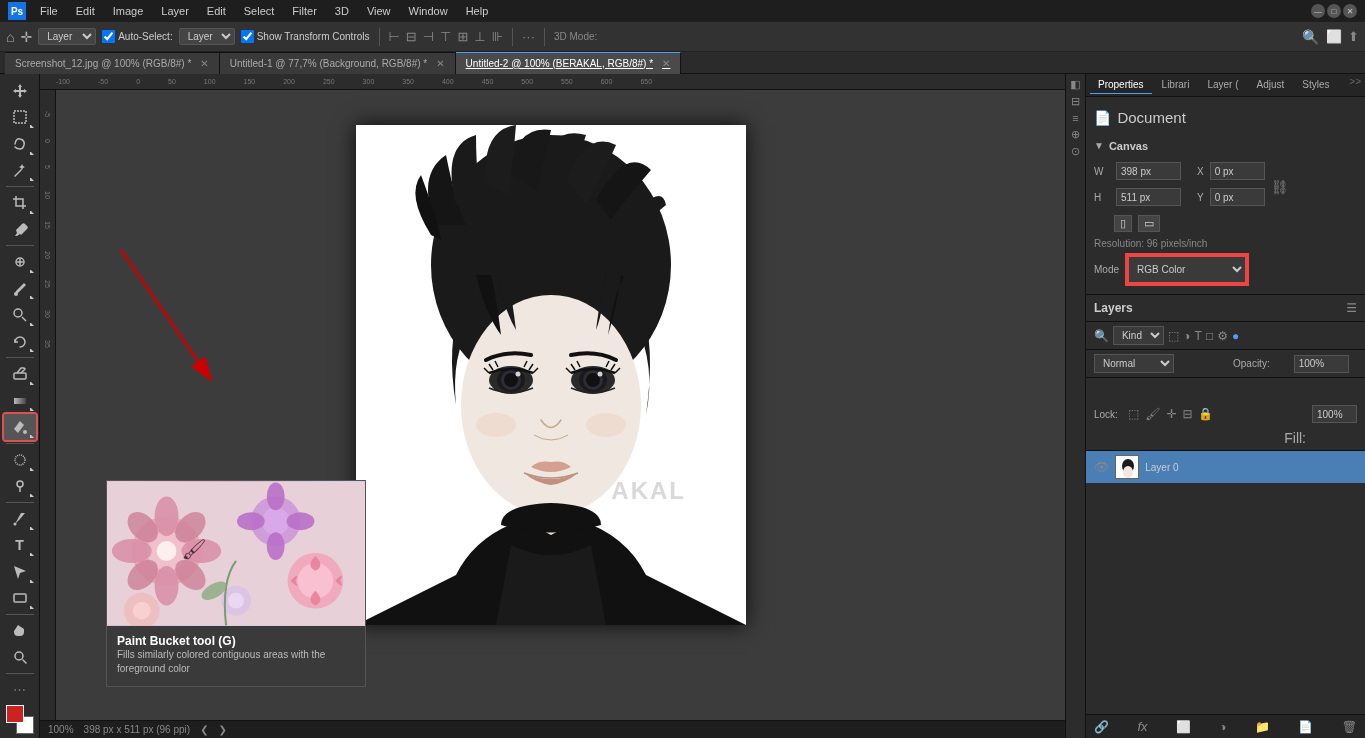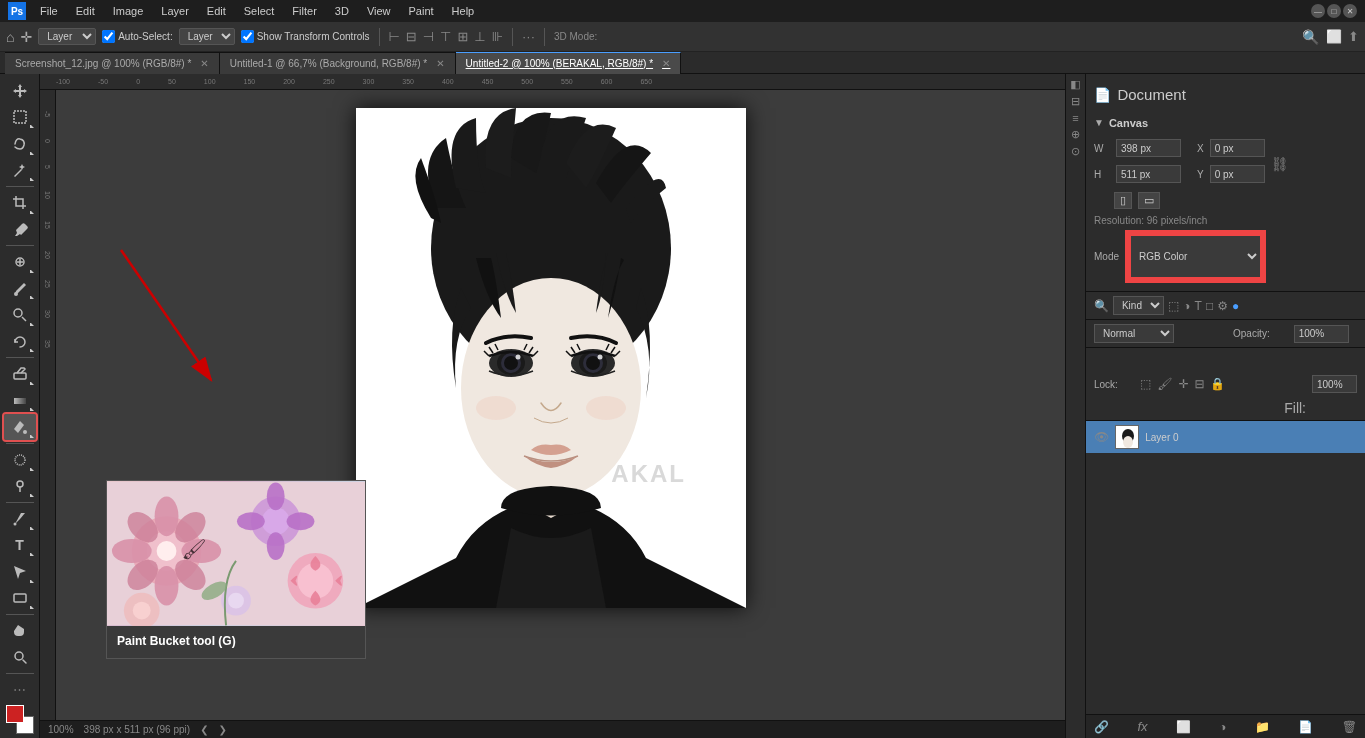--- a/index.html
+++ b/index.html
@@ -81,21 +81,21 @@
     #ruler-v {
       width: 16px; background: #2c2c2c; border-right: 1px solid #111;
       font-size: 8px; color: #888;
       display: flex; flex-direction: column; align-items: center;
     }
     #canvas-container {
       flex: 1; background: #3c3c3c; position: relative; overflow: hidden;
       display: flex; align-items: flex-start; justify-content: flex-start;
     }
     #canvas-img {
-      position: absolute; top: 18px; left: 300px;
+      position: absolute; top: 35px; left: 300px;
       width: 390px; height: 500px;
       background: #fff;
       box-shadow: 0 0 20px rgba(0,0,0,0.8);
       overflow: hidden; display: flex; align-items: center; justify-content: center;
     }
 
     
     #tooltip-popup {
       position: absolute; top: 390px; left: 50px;
       width: 260px; background: #3a3a3a; border: 1px solid #555;
@@ -132,35 +132,35 @@
     .prop-input { width: 65px; height: 18px; background: #3a3a3a; border: 1px solid #555; color: #ccc; font-size: 10px; padding: 0 4px; }
     .prop-input-sm { width: 55px; height: 18px; background: #3a3a3a; border: 1px solid #555; color: #ccc; font-size: 10px; padding: 0 4px; }
     .prop-label2 { font-size: 10px; color: #aaa; margin-left: 10px; }
     .link-icon { font-size: 14px; color: #888; cursor: pointer; }
     .prop-icon-btn { background: #444; border: 1px solid #555; color: #ccc; padding: 1px 5px; font-size: 11px; cursor: pointer; }
     .canvas-title { font-size: 11px; color: #ccc; margin: 6px 0 4px; font-weight: bold; }
     .section-arrow { color: #aaa; font-size: 10px; }
     .resolution-text { font-size: 10px; color: #888; margin: 4px 0; }
     .mode-row { display: flex; align-items: center; gap: 6px; margin-top: 4px; }
     .mode-label { font-size: 10px; color: #aaa; }
-    .mode-select { background: #3a3a3a; border: 6px solid #ef4444; color: #ccc; font-size: 10px; padding: 14px 4px; width: 141px; }
+    .mode-select { background: #3a3a3a; border: 4px solid #ef4444; color: #ccc; font-size: 10px; padding: 6px 4px; width: 124px; }
 
     
     #layers-panel { flex: 1; display: flex; flex-direction: column; }
     #layers-header { padding: 6px 8px; display: flex; align-items: center; justify-content: space-between; border-bottom: 1px solid #111; }
     .layers-title { font-size: 12px; color: #ccc; font-weight: bold; }
     #layers-search { padding: 4px 8px; display: flex; align-items: center; gap: 4px; border-bottom: 1px solid #111; }
     .layers-filter { background: #3a3a3a; border: 1px solid #555; color: #ccc; font-size: 10px; padding: 2px 4px; }
     .layers-icons { display: flex; gap: 4px; }
     .layer-icon-btn { color: #888; font-size: 12px; cursor: pointer; }
     #layers-blend { padding: 4px 8px; display: flex; align-items: center; gap: 24px; border-bottom: 1px solid #111; }
     .blend-select { background: #3a3a3a; border: 1px solid #555; color: #ccc; font-size: 10px; padding: 2px 4px; width: 80px; }
     .opacity-label { font-size: 10px; color: #aaa; margin-left: 35px; }
     #layers-lock { padding: 4px 8px; display: flex; align-items: center; gap: 6px; border-bottom: 1px solid #111; }
-    .lock-label { font-size: 10px; color: #aaa; margin-right: 16px; }
+    .lock-label { font-size: 10px; color: #aaa; margin-right: 4px; }
     .lock-icon { color: #888; font-size: 12px; cursor: pointer; }
     .fill-label { font-size: 14px; color: #aaa; margin-left: auto; margin-top: 48px; }
     #layer-list { flex: 1; overflow-y: auto; }
     .layer-item { display: flex; align-items: center; gap: 6px; padding: 4px 8px; cursor: pointer; }
     .layer-visibility { color: #888; font-size: 12px; cursor: pointer; }
     .layer-thumb { width: 24px; height: 24px; background: #555; border: 1px solid #666; overflow: hidden; }
     .layer-name { font-size: 10px; color: #ccc; }
     #layers-footer { display: flex; align-items: center; justify-content: space-between; padding: 4px 8px; background: #252525; border-top: 1px solid #111; }
     .footer-icon { color: #888; font-size: 12px; cursor: pointer; }
 
@@ -208,21 +208,21 @@
     <span style="width:18px;height:18px;background:#1473e6;display:flex;align-items:center;justify-content:center;font-size:10px;font-weight:bold;color:#fff;margin-right:4px;">Ps</span>
     <span class="menu-item">File</span>
     <span class="menu-item">Edit</span>
     <span class="menu-item">Image</span>
     <span class="menu-item">Layer</span>
     <span class="menu-item">Edit</span>
     <span class="menu-item">Select</span>
     <span class="menu-item">Filter</span>
     <span class="menu-item">3D</span>
     <span class="menu-item">View</span>
-    <span class="menu-item">Paint</span>
+    <span class="menu-item">Window</span>
     <span class="menu-item">Help</span>
   </div>
   <div class="win-controls">
     <div class="win-btn win-min">—</div>
     <div class="win-btn win-max">□</div>
     <div class="win-btn win-close">✕</div>
   </div>
 </div>
 
 <div id="options-bar">
@@ -260,21 +260,21 @@
   <span style="color:#888;font-size:13px;cursor:pointer;">⬜</span>
   <span style="color:#888;font-size:13px;cursor:pointer;">⬆</span>
 </div>
 
 <div id="tab-bar">
   <div class="tab">
     <span>Screenshot_12.jpg @ 100% (RGB/8#) *</span>
     <span class="tab-close">✕</span>
   </div>
   <div class="tab">
-    <span>Untitled-1 @ 66,7% (Background, RGB/8#) *</span>
+    <span>Untitled-1 @ 77,7% (Background, RGB/8#) *</span>
     <span class="tab-close">✕</span>
   </div>
   <div class="tab active">
     <span>Untitled-2 @ 100% (BERAKAL, RGB/8#) *</span>
     <span class="tab-close">✕</span>
   </div>
 </div>
 
 <div id="main-layout">
 
@@ -621,20 +621,21 @@
               <circle cx="35" cy="130" r="9" fill="#f8d0d0"></circle>
 
               <path d="M120 145 Q115 100 130 80" stroke="#7a9a70" stroke-width="2" fill="none"></path>
               <ellipse cx="108" cy="110" rx="14" ry="7" fill="#8aaa80" opacity="0.8" transform="rotate(-30 108 110)"></ellipse>
 
               <text x="75" y="75" font-size="20" fill="rgba(0,0,0,0.7)">🖌</text>
             </svg>
           </div>
           <div class="tooltip-content">
             <div class="tooltip-title">Paint Bucket tool (G)</div>
+            <div class="tooltip-desc">Fills similarly colored contiguous areas with the foreground color</div>
           </div>
         </div>
 
       </div>
     </div>
 
     <div id="status-bar">
       <span>100%</span>
       <span>398 px x 511 px (96 ppi)</span>
       <span style="cursor:pointer;">❮</span>
@@ -645,20 +646,28 @@
   <div id="mini-toolbar">
     <span class="mini-btn" title="Toggle panel">◧</span>
     <span class="mini-btn">⊟</span>
     <span class="mini-btn">≡</span>
     <span class="mini-btn">⊕</span>
     <span class="mini-btn">⊙</span>
   </div>
 
   <div id="right-panel">
 
+    <div id="right-panel-tabs">
+      <span class="right-tab active">Properties</span>
+      <span class="right-tab">Librari</span>
+      <span class="right-tab">Layer (</span>
+      <span class="right-tab">Adjust</span>
+      <span class="right-tab">Styles</span>
+      <span style="margin-left:auto;font-size:10px;color:#666;cursor:pointer;">&gt;&gt;</span>
+    </div>
 
     <div id="properties-panel">
       <div style="display:flex;align-items:center;gap:6px;padding:4px 0;">
         <span style="font-size:14px;color:#aaa;">📄</span>
         <span style="font-size:15px;color:#ccc;">Document</span>
       </div>
 
       <div style="margin-top:4px;">
         <div class="prop-section-title">
           <span class="section-arrow">▼</span>
@@ -693,20 +702,24 @@
         <div class="mode-row">
           <span class="mode-label">Mode</span>
           <select class="mode-select">
             <option>RGB Color</option>
           </select>
         </div>
       </div>
     </div>
 
     <div id="layers-panel">
+      <div id="layers-header">
+        <span class="layers-title">Layers</span>
+        <span style="font-size:12px;color:#888;cursor:pointer;">☰</span>
+      </div>
 
       <div id="layers-search">
         <span style="font-size:12px;color:#888;">🔍</span>
         <select class="layers-filter">
           <option>Kind</option>
         </select>
         <div class="layers-icons">
           <span class="layer-icon-btn">⬚</span>
           <span class="layer-icon-btn">◑</span>
           <span class="layer-icon-btn">T</span>

